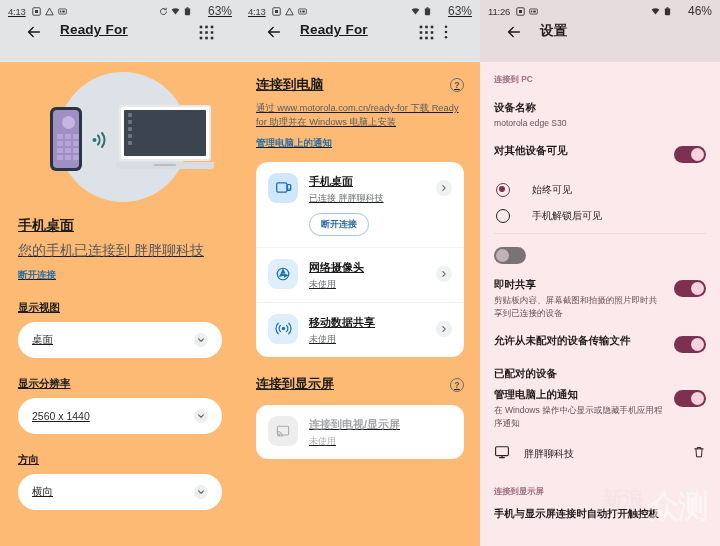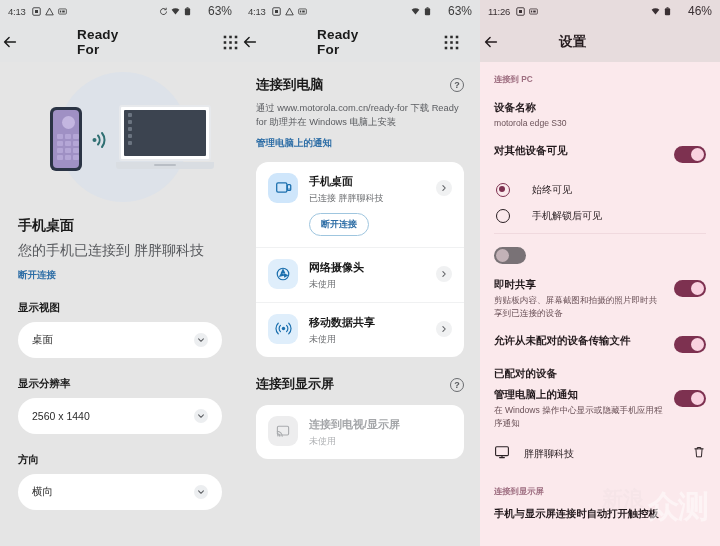--- a/index.html
+++ b/index.html
@@ -19,28 +19,28 @@
   }
   .sb-time { font-size: 9.5px; letter-spacing: -0.2px; }
   .sb-icons-left { display: flex; gap: 4px; margin-left: 6px; align-items: center; }
   .sb-spacer { flex: 1; }
   .sb-icons-right { display: flex; gap: 3px; align-items: center; }
   .sb-batt { font-size: 12px; margin-left: 13px; }
   .mini { width: 9px; height: 9px; display: inline-block; }
 
   
   .appbar {
-    height: 40px; display: flex; align-items: center; padding: 0 1px; gap: 42px;
+    height: 40px; display: flex; padding: 0 24px;
   }
   .appbar .title { font-size: 13.5px; font-weight: 700; margin-left: 16px; letter-spacing: .2px; }
   .appbar .spacer { flex: 1; }
   .icon-btn { width: 20px; height: 20px; display: flex; align-items: center; justify-content: center; }
 
   
-  .theme-gray { background: #e5e5e5; color: #1b1b1b; }
+  .theme-gray { background: #fdba74; color: #1b1b1b; text-decoration: underline; }
   .theme-gray .statusbar { background: #e3e4e5; }
   .theme-gray .appbar { background: #e3e4e5; }
 
   
   .hero {
     height: 155px; position: relative;
     display: flex; align-items: center; justify-content: center;
   }
   .hero-circle {
     position: absolute; width: 130px; height: 130px; border-radius: 50%;

